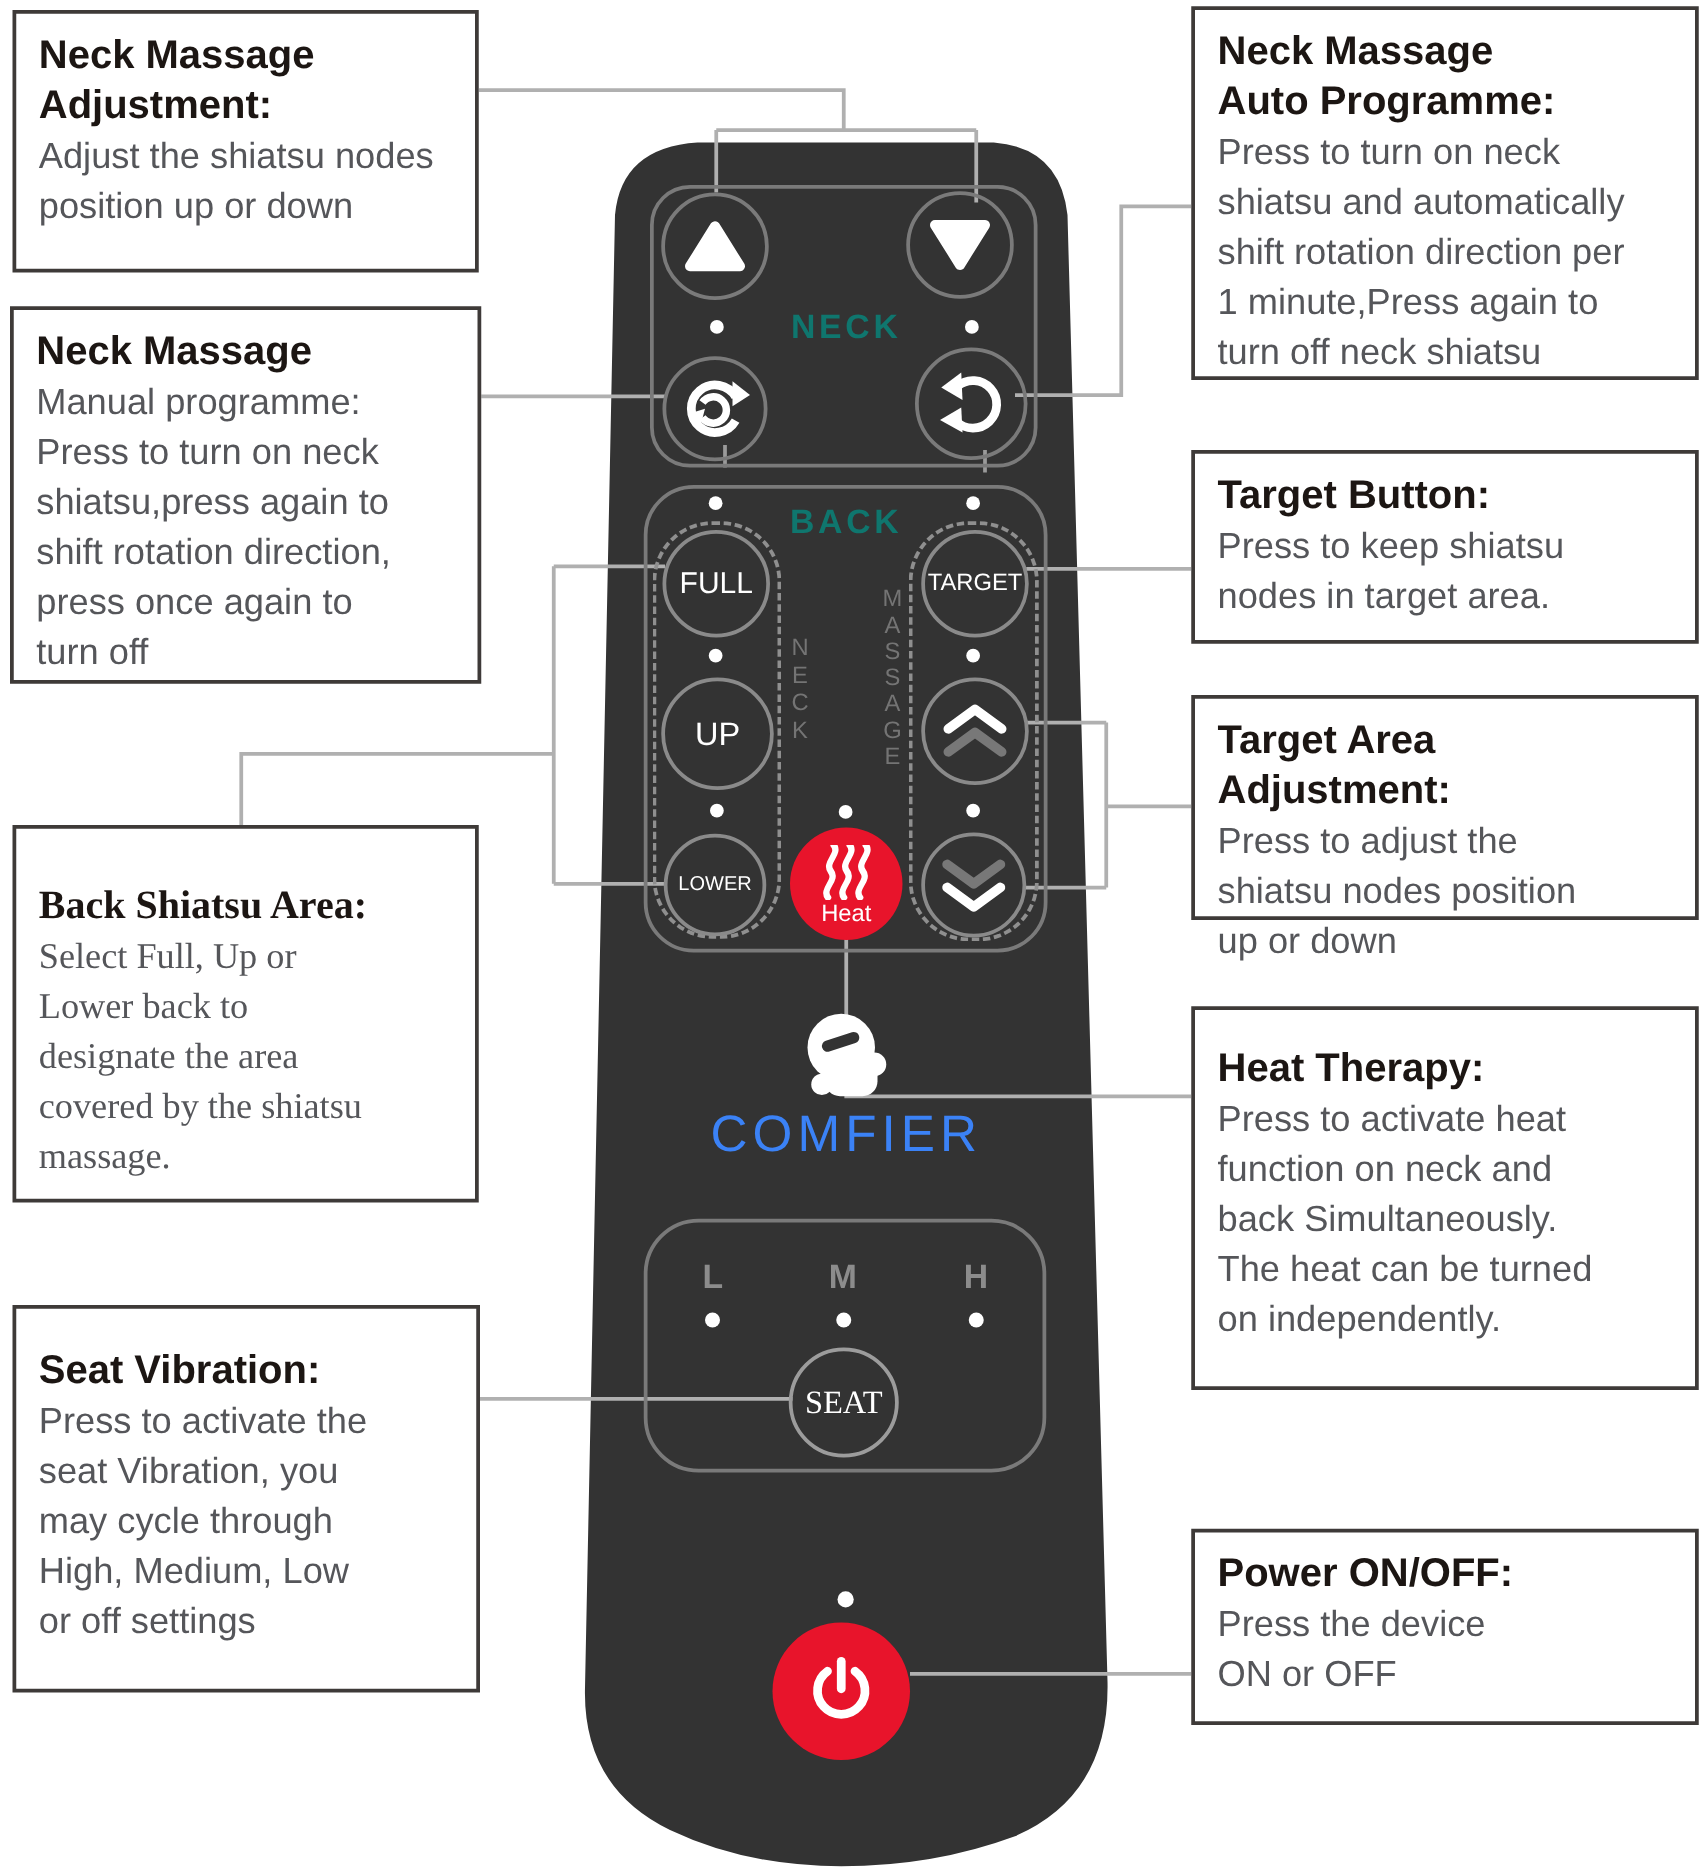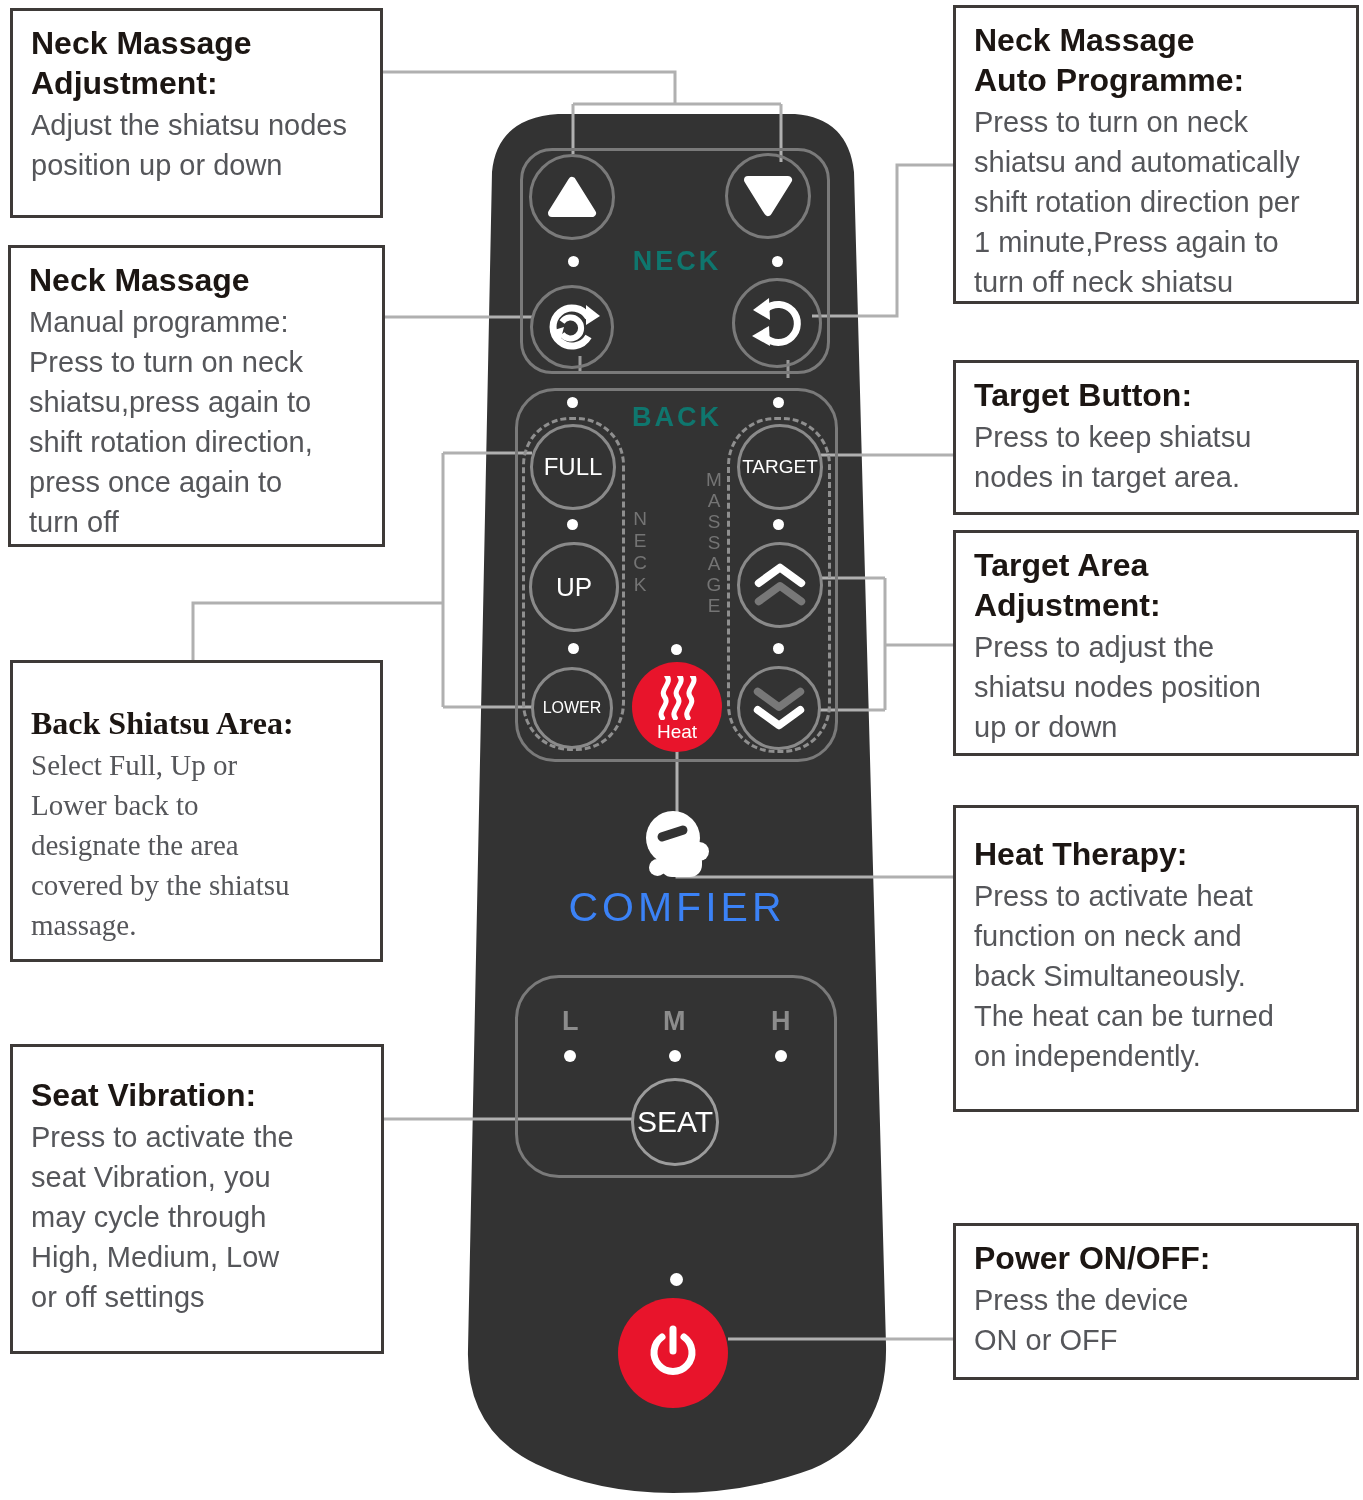--- a/index.html
+++ b/index.html
@@ -157,21 +157,21 @@
   <div class="abs brand" style="left:567px;top:884px;width:220px;">COMFIER</div>
 
   <div class="abs section" style="left:515px;top:975px;width:322px;height:203px;border-radius:44px;"></div>
   <div class="abs lmh" style="left:562px;top:1006px;">L</div>
   <div class="abs lmh" style="left:663px;top:1006px;">M</div>
   <div class="abs lmh" style="left:771px;top:1006px;">H</div>
   <div class="dot" style="left:564px;top:1050px;width:12px;height:12px;"></div>
   <div class="dot" style="left:669px;top:1050px;width:12px;height:12px;"></div>
   <div class="dot" style="left:775px;top:1050px;width:12px;height:12px;"></div>
   <div class="abs ring" style="left:631px;top:1078px;width:88px;height:88px;border-color:#9c9c9c;">
-    <span class="btnlabel" style="font-size:30px;">SEAT</span>
+    <span class="btnlabel" style="font-size:26px;font-family:Liberation Serif, serif;">SEAT</span>
   </div>
 
   <div class="dot" style="left:670px;top:1273px;width:13px;height:13px;"></div>
   <div class="abs redbtn" style="left:618px;top:1298px;width:110px;height:110px;">
     <svg width="60" height="60" viewBox="0 0 60 60">
       <path d="M19,14 A19,19 0 1 0 41,14" fill="none" stroke="#ffffff" stroke-width="7" stroke-linecap="round"></path>
       <line x1="30" y1="6" x2="30" y2="28" stroke="#ffffff" stroke-width="7" stroke-linecap="round"></line>
     </svg>
   </div>
 
@@ -214,21 +214,21 @@
 shiatsu and automatically
 shift rotation direction per
 1 minute,Press again to
 turn off neck shiatsu</div>
   </div>
   <div class="callout" style="left:953px;top:360px;width:406px;height:155px;">
     <div class="title">Target Button:</div>
     <div class="body">Press to keep shiatsu
 nodes in target area.</div>
   </div>
-  <div class="callout" style="left:953px;top:530px;width:406px;height:226px;">
+  <div class="callout" style="left:953px;top:556px;width:406px;height:180px;">
     <div class="title">Target Area
 Adjustment:</div>
     <div class="body">Press to adjust the
 shiatsu nodes position
 up or down</div>
   </div>
   <div class="callout" style="left:953px;top:805px;width:406px;height:307px;">
     <div class="title" style="margin-top:14px;">Heat Therapy:</div>
     <div class="body">Press to activate heat
 function on neck and

